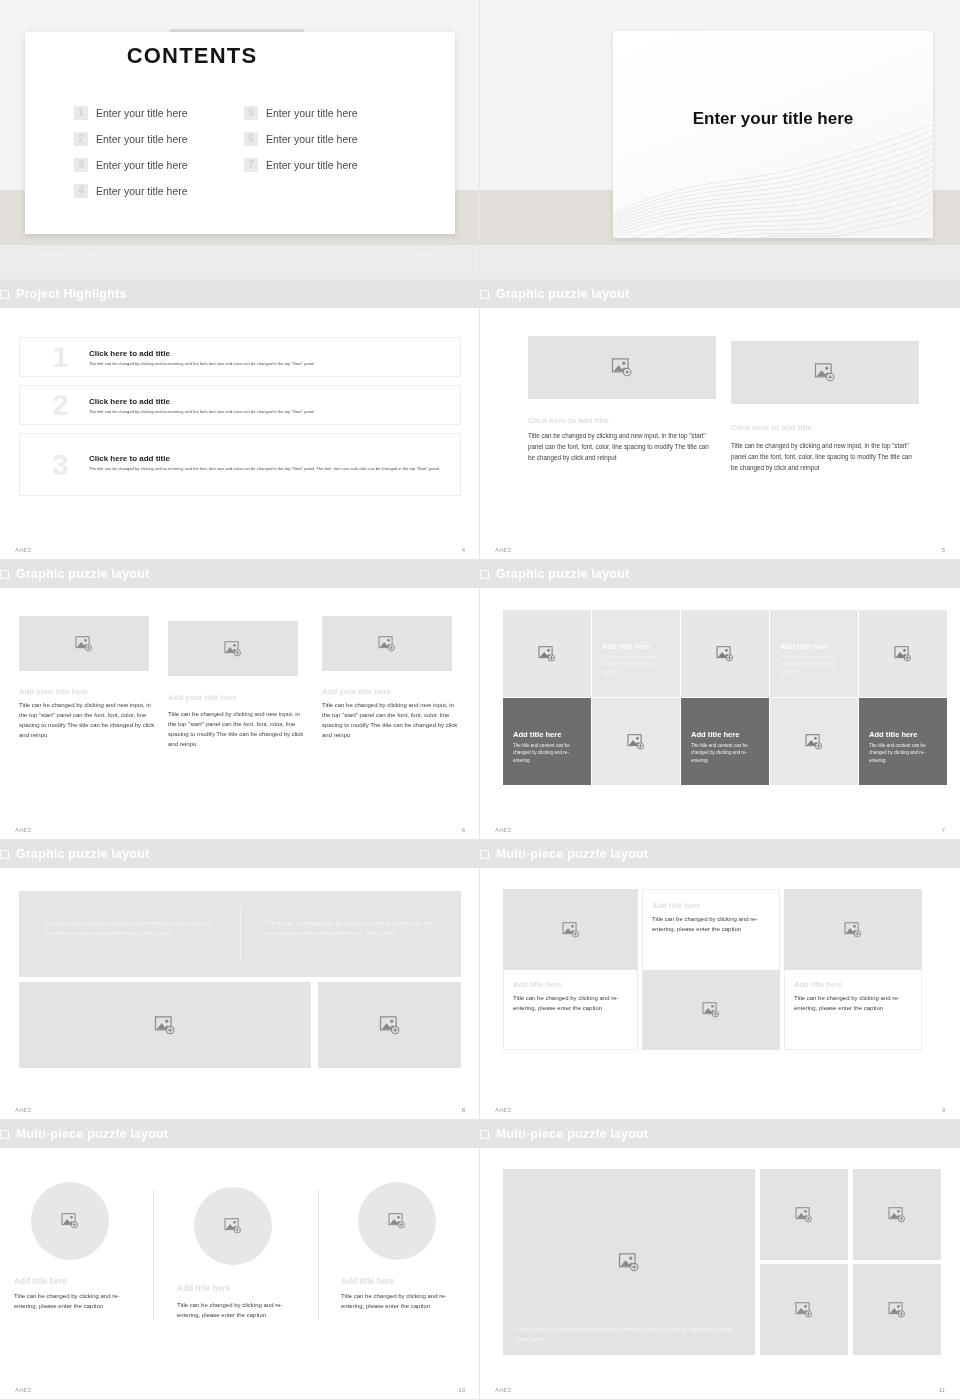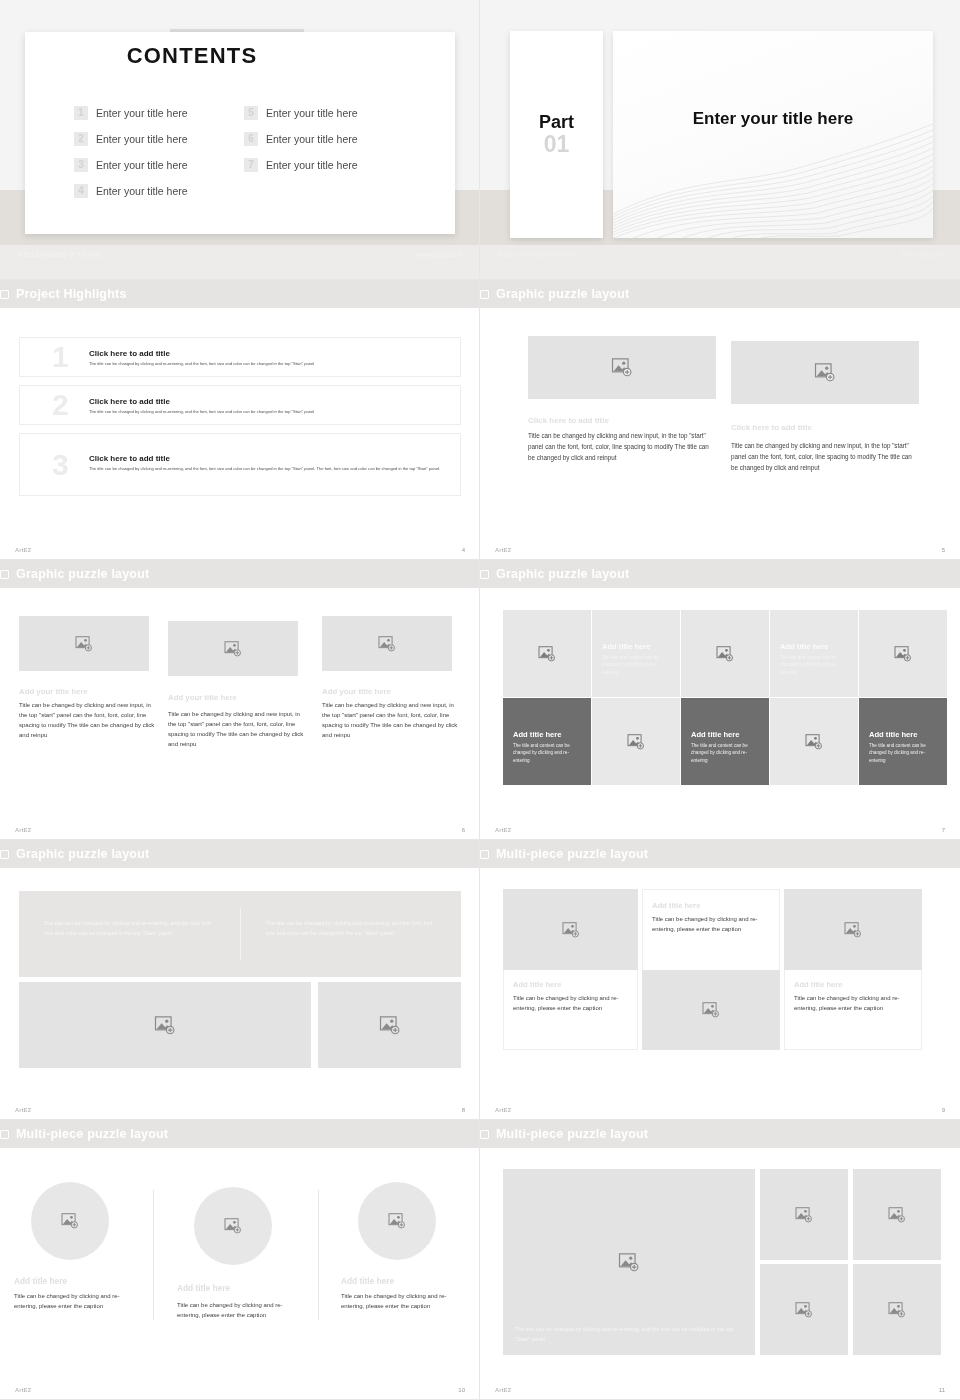--- a/index.html
+++ b/index.html
@@ -240,24 +240,20 @@
     </div>
     <div class="ft-l">ArtEZ University of the Arts</div>
     <div class="ft-r">www.1ppt.com</div>
   </div>
 
   <div class="slide s2 nb">
     <div class="band-top"></div>
     <div class="band-bot"></div>
     <div class="band-ft"></div>
 
-    <div class="partcard">
-      <div class="pw">Part</div>
-      <div class="pn">01</div>
-    </div>
 
     <div class="maincard">
       <div class="mtitle">Enter your title here</div>
       <svg class="swirl" viewBox="0 0 320 120" preserveAspectRatio="none">
         <g fill="none" stroke="#d8d8d8" stroke-width="0.55">
           <path d="M0,96 C70,60 130,66 185,50 C235,36 285,20 320,6"></path>
           <path d="M0,99 C70,64 132,70 187,55 C237,41 287,26 320,12"></path>
           <path d="M0,102 C70,68 134,74 189,60 C239,46 289,32 320,18"></path>
           <path d="M0,105 C70,72 136,78 191,65 C241,51 291,38 320,24"></path>
           <path d="M0,108 C70,76 138,82 193,70 C243,56 293,44 320,30"></path>

